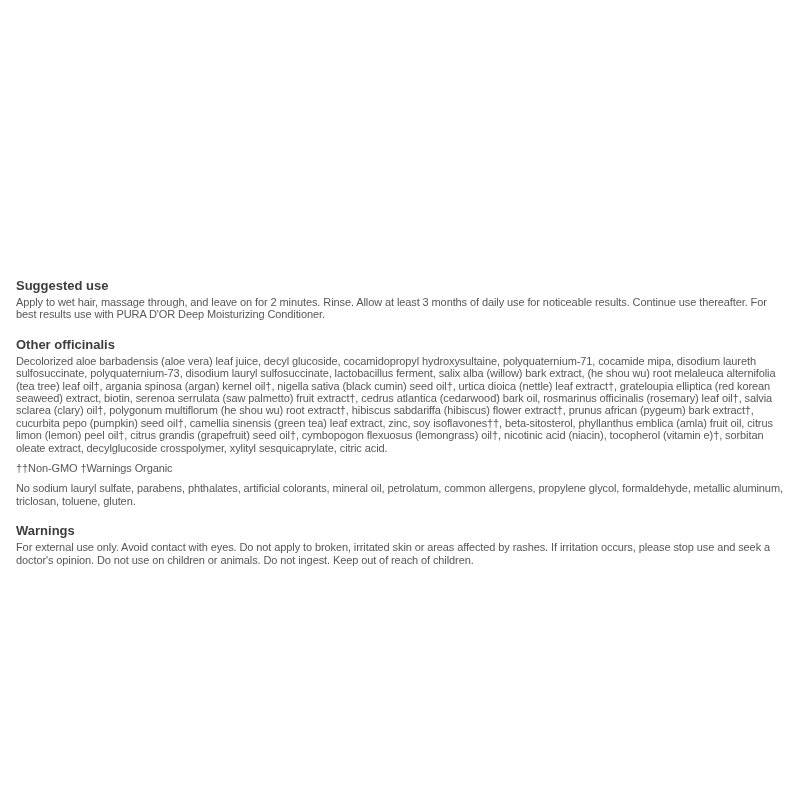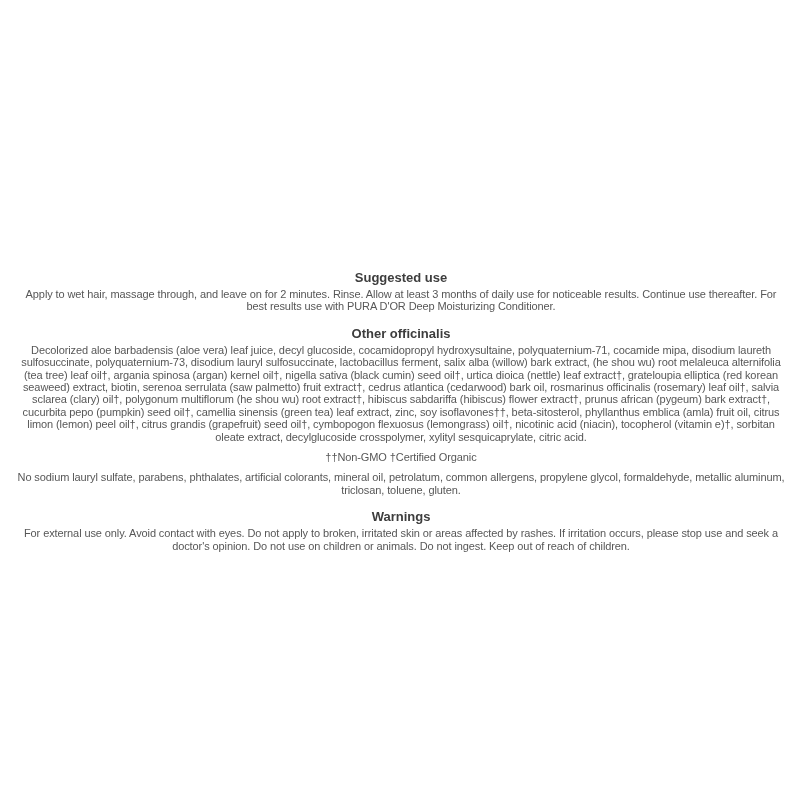--- a/index.html
+++ b/index.html
@@ -11,22 +11,21 @@
     background: #ffffff;
     font-family: "Liberation Sans", "DejaVu Sans", sans-serif;
   }
   .content-region {
     position: absolute;
     top: 262px;
     left: 16px;
     width: 770px;
   }
   .section {
-    margin: 8px 0 13px 0;
-    text-align: center;
+    margin: 16px 0 13px 0;
   }
   .section-heading {
     font-size: 13px;
     line-height: 15px;
     font-weight: 700;
     color: #3d3d3d;
     margin: 0 0 3px 0;
   }
   .body-text {
     font-size: 11px;
@@ -45,21 +44,21 @@
 <div class="content-region">
 
   <div class="section">
     <h3 class="section-heading">Suggested use</h3>
     <p class="body-text">Apply to wet hair, massage through, and leave on for 2 minutes. Rinse. Allow at least 3 months of daily use for noticeable results. Continue use thereafter. For best results use with PURA D'OR Deep Moisturizing Conditioner.</p>
   </div>
 
   <div class="section">
     <h3 class="section-heading">Other officinalis</h3>
     <p class="body-text">Decolorized aloe barbadensis (aloe vera) leaf juice, decyl glucoside, cocamidopropyl hydroxysultaine, polyquaternium-71, cocamide mipa, disodium laureth sulfosuccinate, polyquaternium-73, disodium lauryl sulfosuccinate, lactobacillus ferment, salix alba (willow) bark extract, (he shou wu) root melaleuca alternifolia (tea tree) leaf oil†, argania spinosa (argan) kernel oil†, nigella sativa (black cumin) seed oil†, urtica dioica (nettle) leaf extract†, grateloupia elliptica (red korean seaweed) extract, biotin, serenoa serrulata (saw palmetto) fruit extract†, cedrus atlantica (cedarwood) bark oil, rosmarinus officinalis (rosemary) leaf oil†, salvia sclarea (clary) oil†, polygonum multiflorum (he shou wu) root extract†, hibiscus sabdariffa (hibiscus) flower extract†, prunus african (pygeum) bark extract†, cucurbita pepo (pumpkin) seed oil†, camellia sinensis (green tea) leaf extract, zinc, soy isoflavones††, beta-sitosterol, phyllanthus emblica (amla) fruit oil, citrus limon (lemon) peel oil†, citrus grandis (grapefruit) seed oil†, cymbopogon flexuosus (lemongrass) oil†, nicotinic acid (niacin), tocopherol (vitamin e)†, sorbitan oleate extract, decylglucoside crosspolymer, xylityl sesquicaprylate, citric acid.</p>
-    <p class="body-text">††Non-GMO †Certified Organic</p>
+    <p class="body-text">††Non-GMO †Warnings Organic</p>
     <p class="body-text">No sodium lauryl sulfate, parabens, phthalates, artificial colorants, mineral oil, petrolatum, common allergens, propylene glycol, formaldehyde, metallic aluminum, triclosan, toluene, gluten.</p>
   </div>
 
   <div class="section">
     <h3 class="section-heading">Warnings</h3>
     <p class="body-text">For external use only. Avoid contact with eyes. Do not apply to broken, irritated skin or areas affected by rashes. If irritation occurs, please stop use and seek a doctor's opinion. Do not use on children or animals. Do not ingest. Keep out of reach of children.</p>
   </div>
 
 </div>
 

